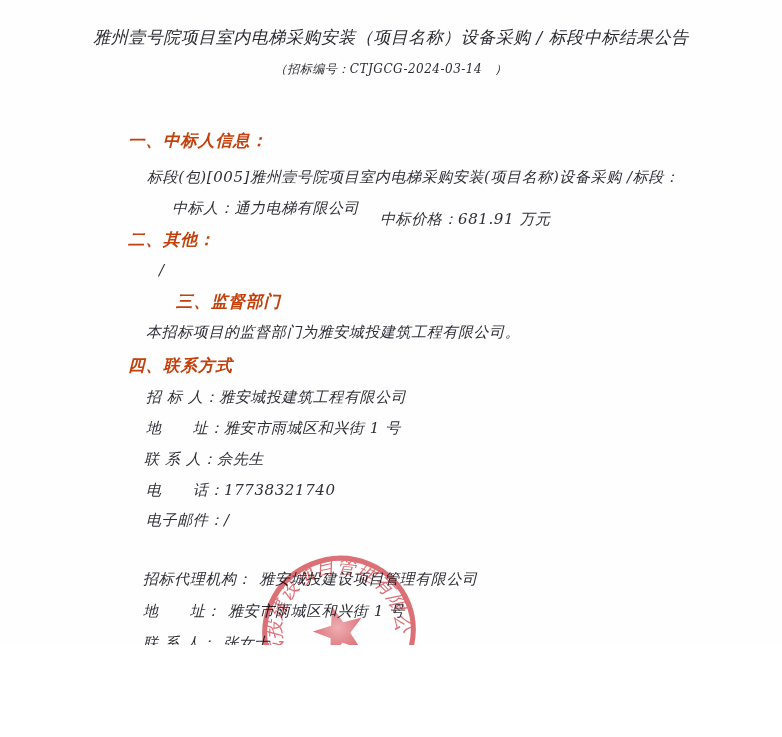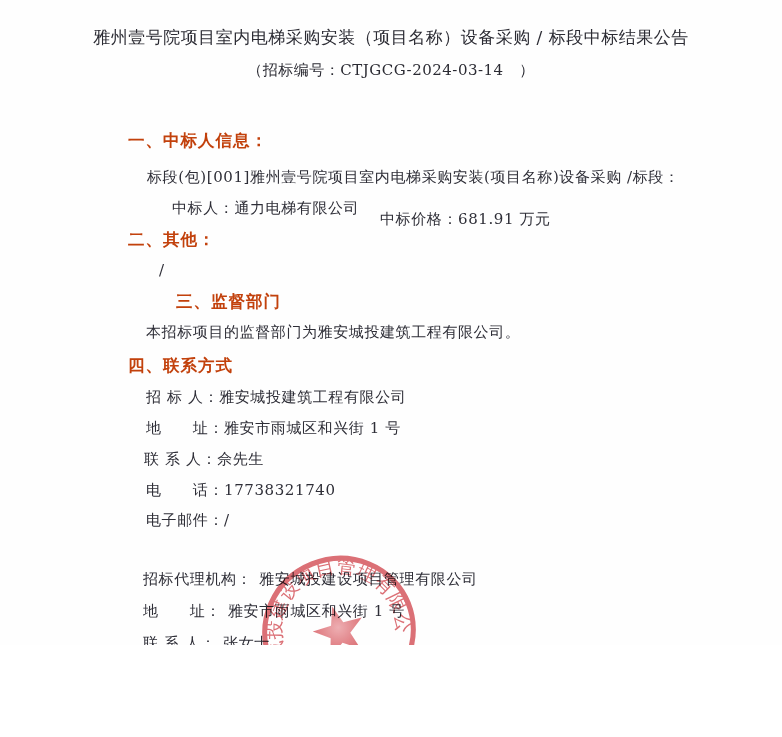--- a/index.html
+++ b/index.html
@@ -3,30 +3,31 @@
 <meta charset="utf-8">
 <style>
   html,body{margin:0;padding:0;background:#ffffff;}
   .page{
     position:relative;
     width:782px;height:645px;
     background:#fefefe;
     overflow:hidden;
     font-family:"DejaVu Serif", serif;
     color:#2e2e37;
+    font-style:italic;
   }
   .abs{position:absolute;line-height:1;white-space:nowrap;}
   .title1{
     top:29px;left:20px;width:742px;
     text-align:center;font-size:17px;letter-spacing:0.5px;
     color:#2b2b33;
   }
   .title2{
     top:63px;left:20px;width:742px;
-    text-align:center;font-size:15px;letter-spacing:0.5px;
+    text-align:center;font-size:12px;letter-spacing:0.5px;
     color:#2b2b33;
   }
   .h{
     font-family:"Liberation Sans", sans-serif;
     font-weight:bold;font-size:16.5px;letter-spacing:1px;
     color:#c2410c;
   }
   .b{font-size:15px;letter-spacing:0.6px;}
   .lbl{display:inline-block;}
   .val{display:inline-block;}
@@ -40,21 +41,21 @@
 </style>
 </head>
 <body>
 
 <div class="page">
 
   <div class="abs title1">雅州壹号院项目室内电梯采购安装（项目名称）设备采购 / 标段中标结果公告</div>
   <div class="abs title2">（招标编号：CTJGCG-2024-03-14　）</div>
 
   <div class="abs h" style="top:132px;left:128px;">一、中标人信息：</div>
-  <div class="abs b" style="top:170px;left:147px;">标段(包)[001]雅州壹号院项目室内电梯采购安装(项目名称)设备采购 /标段：</div>
+  <div class="abs b" style="top:170px;left:147px;">标段(包)[005]雅州壹号院项目室内电梯采购安装(项目名称)设备采购 /标段：</div>
   <div class="abs b" style="top:201px;left:172px;">
     <span class="lbl">中标人：</span><span class="val">通力电梯有限公司</span>
   </div>
   <div class="abs b" style="top:201px;left:380px;margin-top:11px;">
     <span class="lbl">中标价格：</span><span class="val">681.91 万元</span>
   </div>
 
   <div class="abs h" style="top:231px;left:128px;">二、其他：</div>
   <div class="abs b" style="top:263px;left:159px;">/</div>
 

